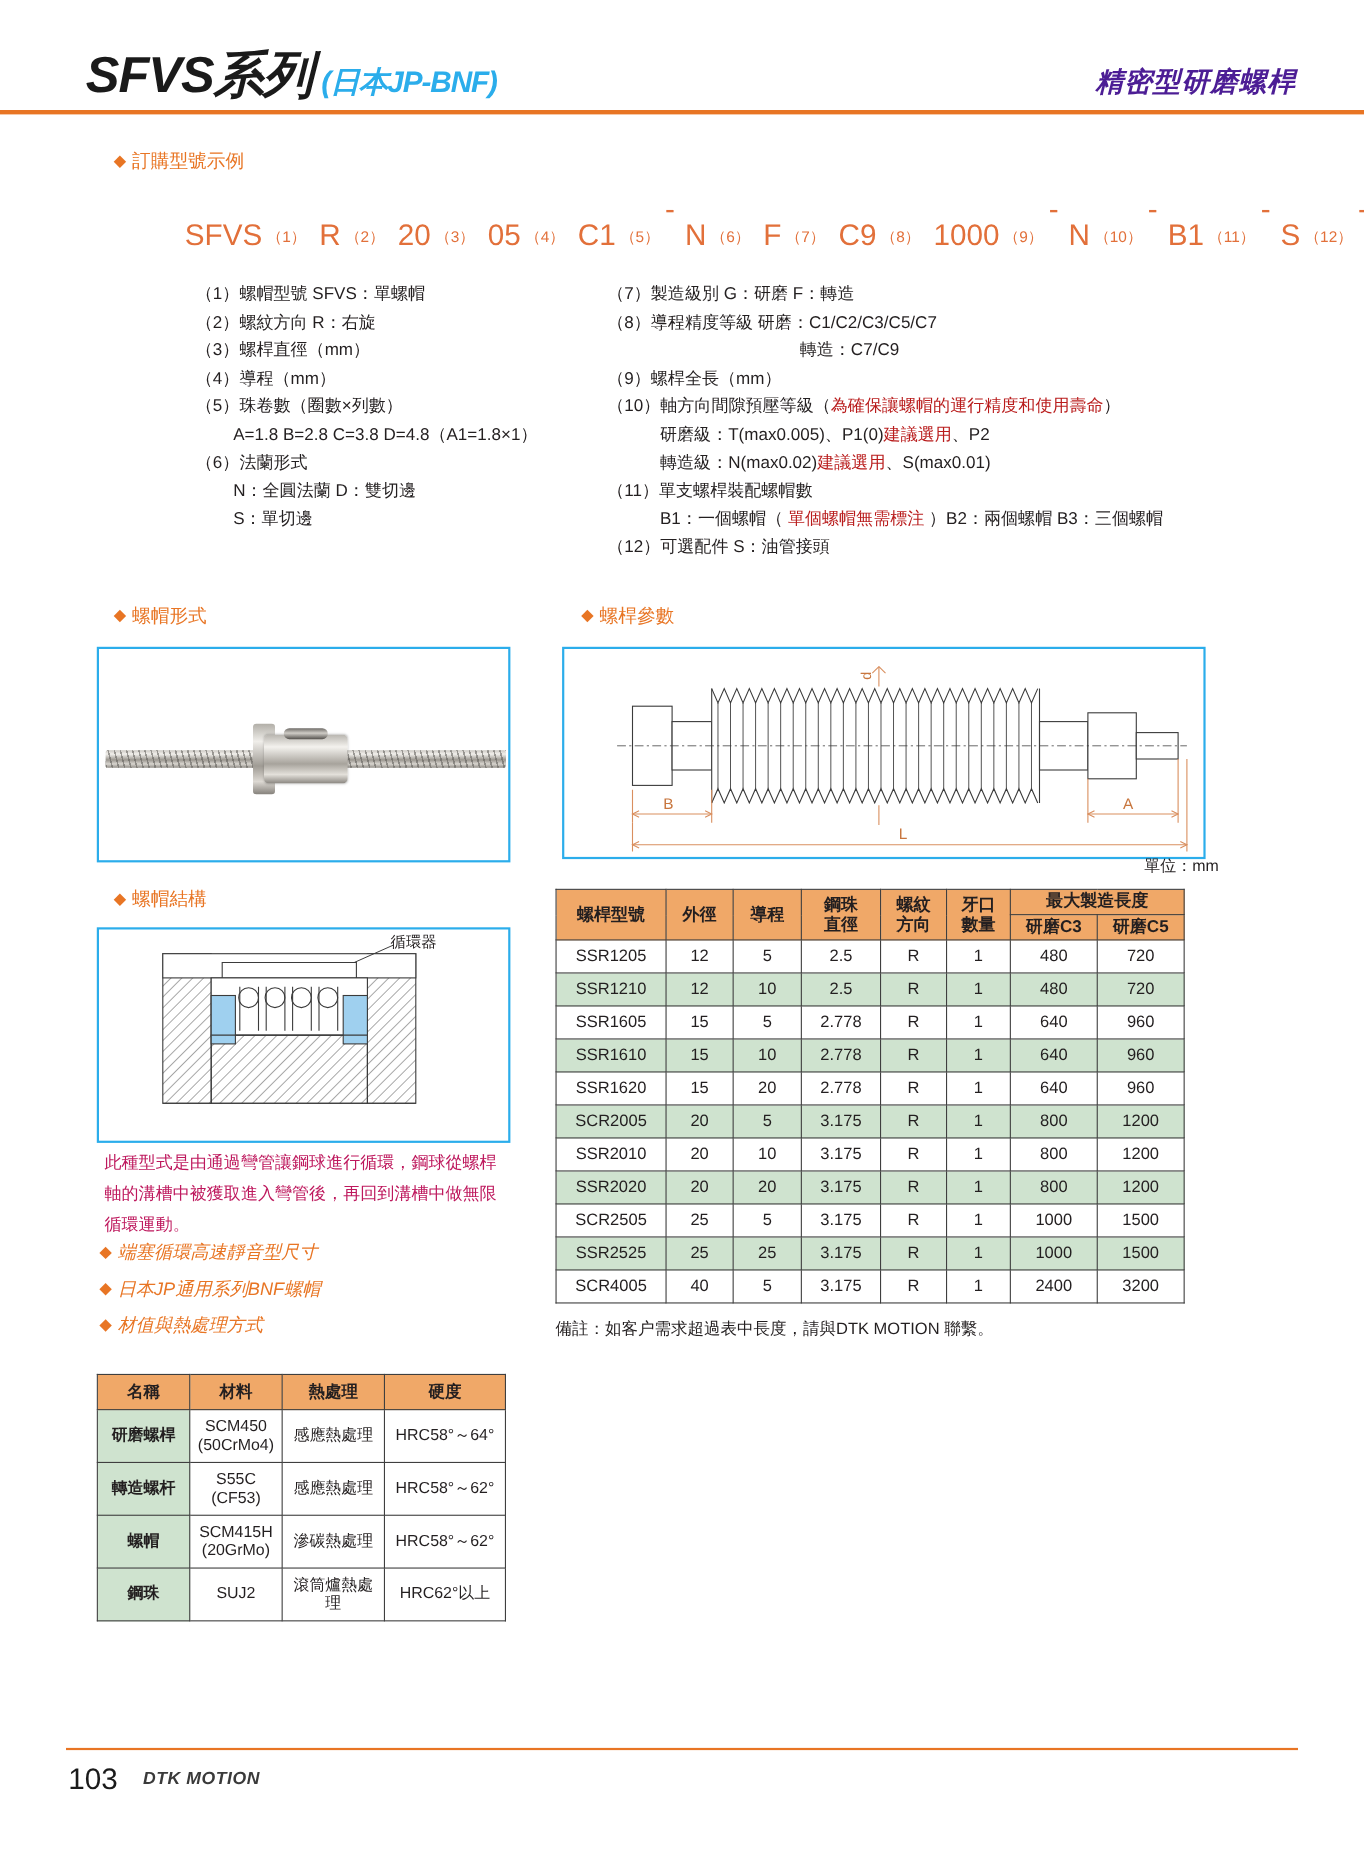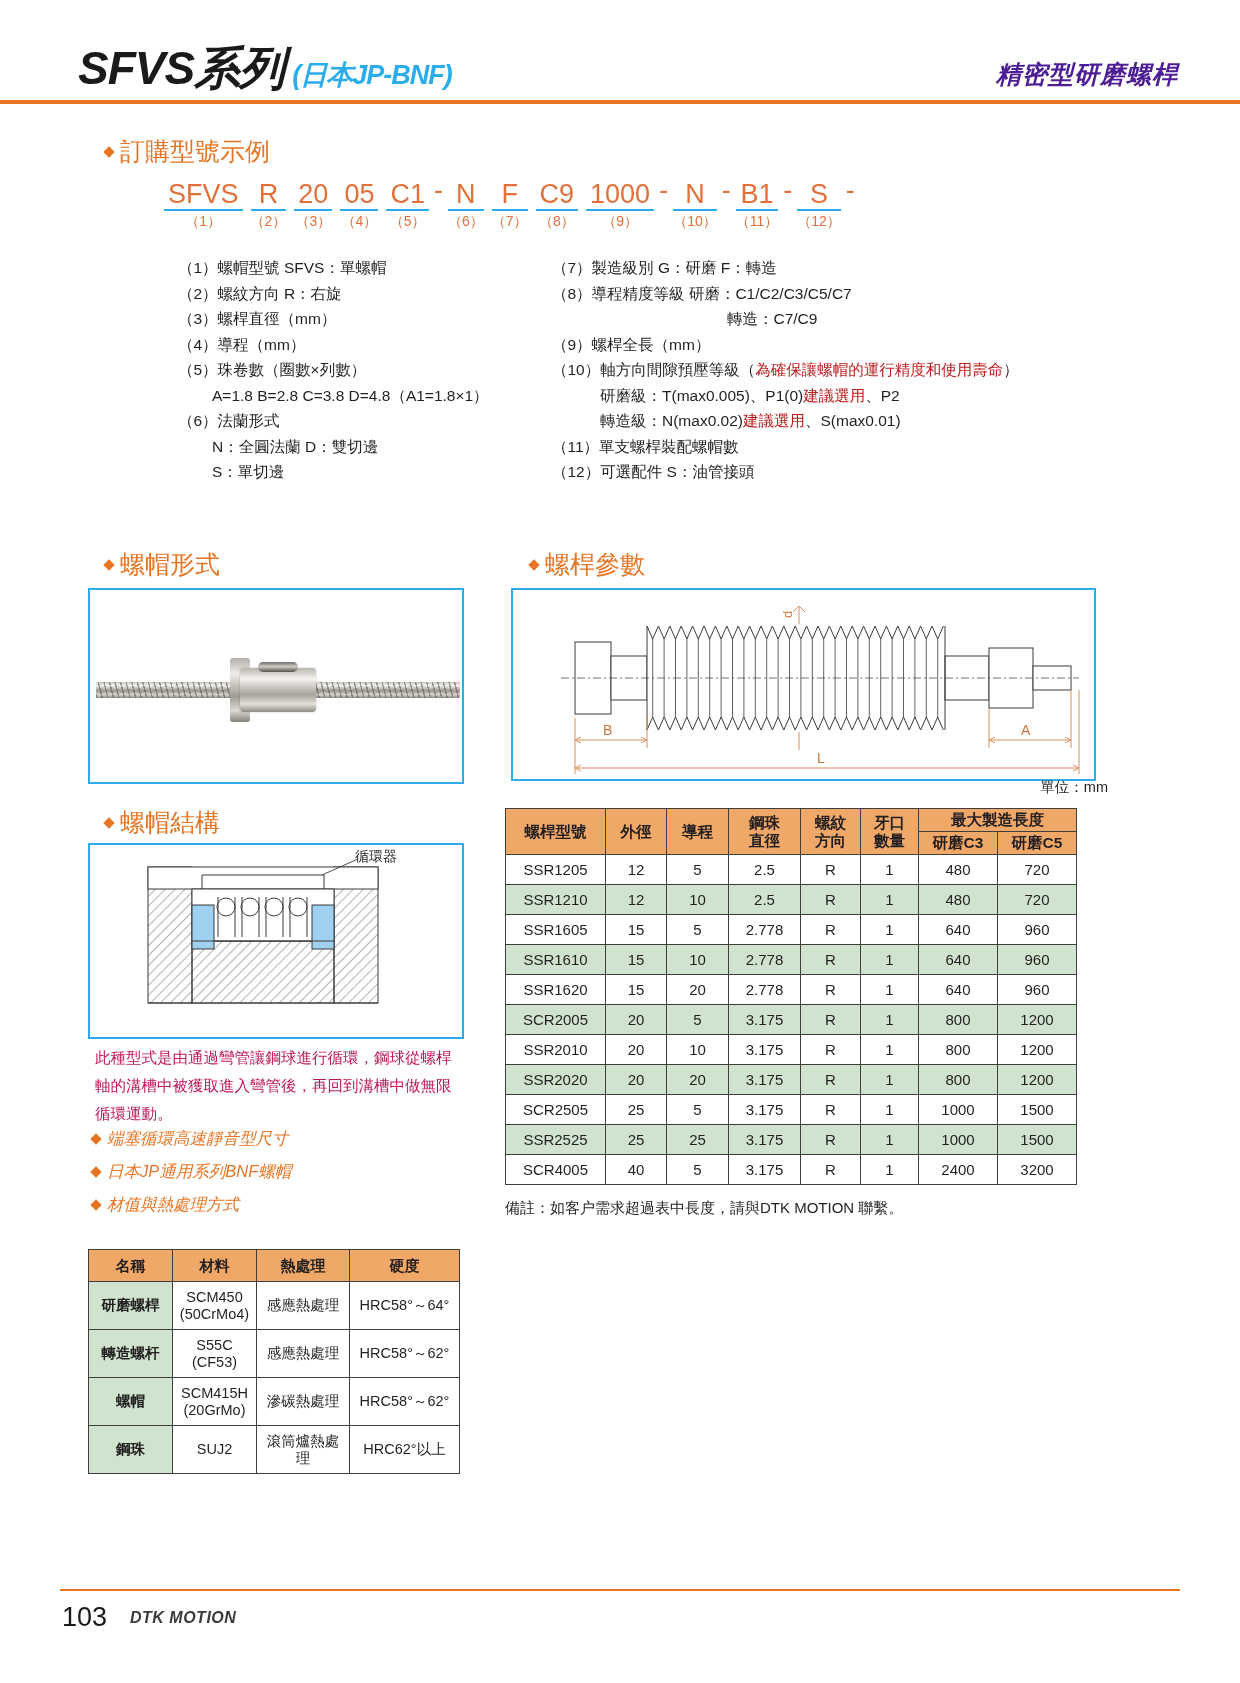--- a/index.html
+++ b/index.html
@@ -53,21 +53,21 @@
     top: 100px;
     height: 4px;
     background: #e87524;
   }
 
   
   .sec-head {
     display: flex;
     align-items: center;
     gap: 7px;
-    font-size: 25px;
+    font-size: 17px;
     color: #e87524;
     font-weight: normal;
     white-space: nowrap;
   }
   .diamond {
     width: 8px; height: 8px;
     background: #e87524;
     transform: rotate(45deg);
     flex: 0 0 auto;
   }
@@ -84,21 +84,21 @@
     left: 55px;
     top: 40px;
     display: flex;
     align-items: flex-end;
     font-size: 27px;
     color: #e2703a;
     white-space: nowrap;
   }
   .code-tok {
     display: flex;
-    flex-direction: column;
+    flex-direction: row;
     align-items: center;
     margin: 0 4px;
   }
   .code-tok .val {
     padding: 0 4px;
     line-height: 1.05;
   }
   .code-tok .ul {
     height: 2px;
     background: #2badeb;
@@ -465,20 +465,23 @@
   <div>
     <span>（10）軸方向間隙預壓等級（</span><span class="red">為確保讓螺帽的運行精度和使用壽命</span><span>）</span>
   </div>
   <div class="ind3">
     <span>研磨級：T(max0.005)、P1(0)</span><span class="red">建議選用</span><span>、P2</span>
   </div>
   <div class="ind3">
     <span>轉造級：N(max0.02)</span><span class="red">建議選用</span><span>、S(max0.01)</span>
   </div>
   <div>（11）單支螺桿裝配螺帽數</div>
+  <div class="ind3">
+    <span>B1：一個螺帽（ </span><span class="red">單個螺帽無需標注</span><span> ）B2：兩個螺帽  B3：三個螺帽</span>
+  </div>
   <div>（12）可選配件   S：油管接頭</div>
 </div>
 
 <div class="sec-head nuttype-head">
   <span class="diamond"></span>
   <span>螺帽形式</span>
 </div>
 <div class="photo-box">
   <div class="shaft"></div>
   <div class="nut-flange"></div>

